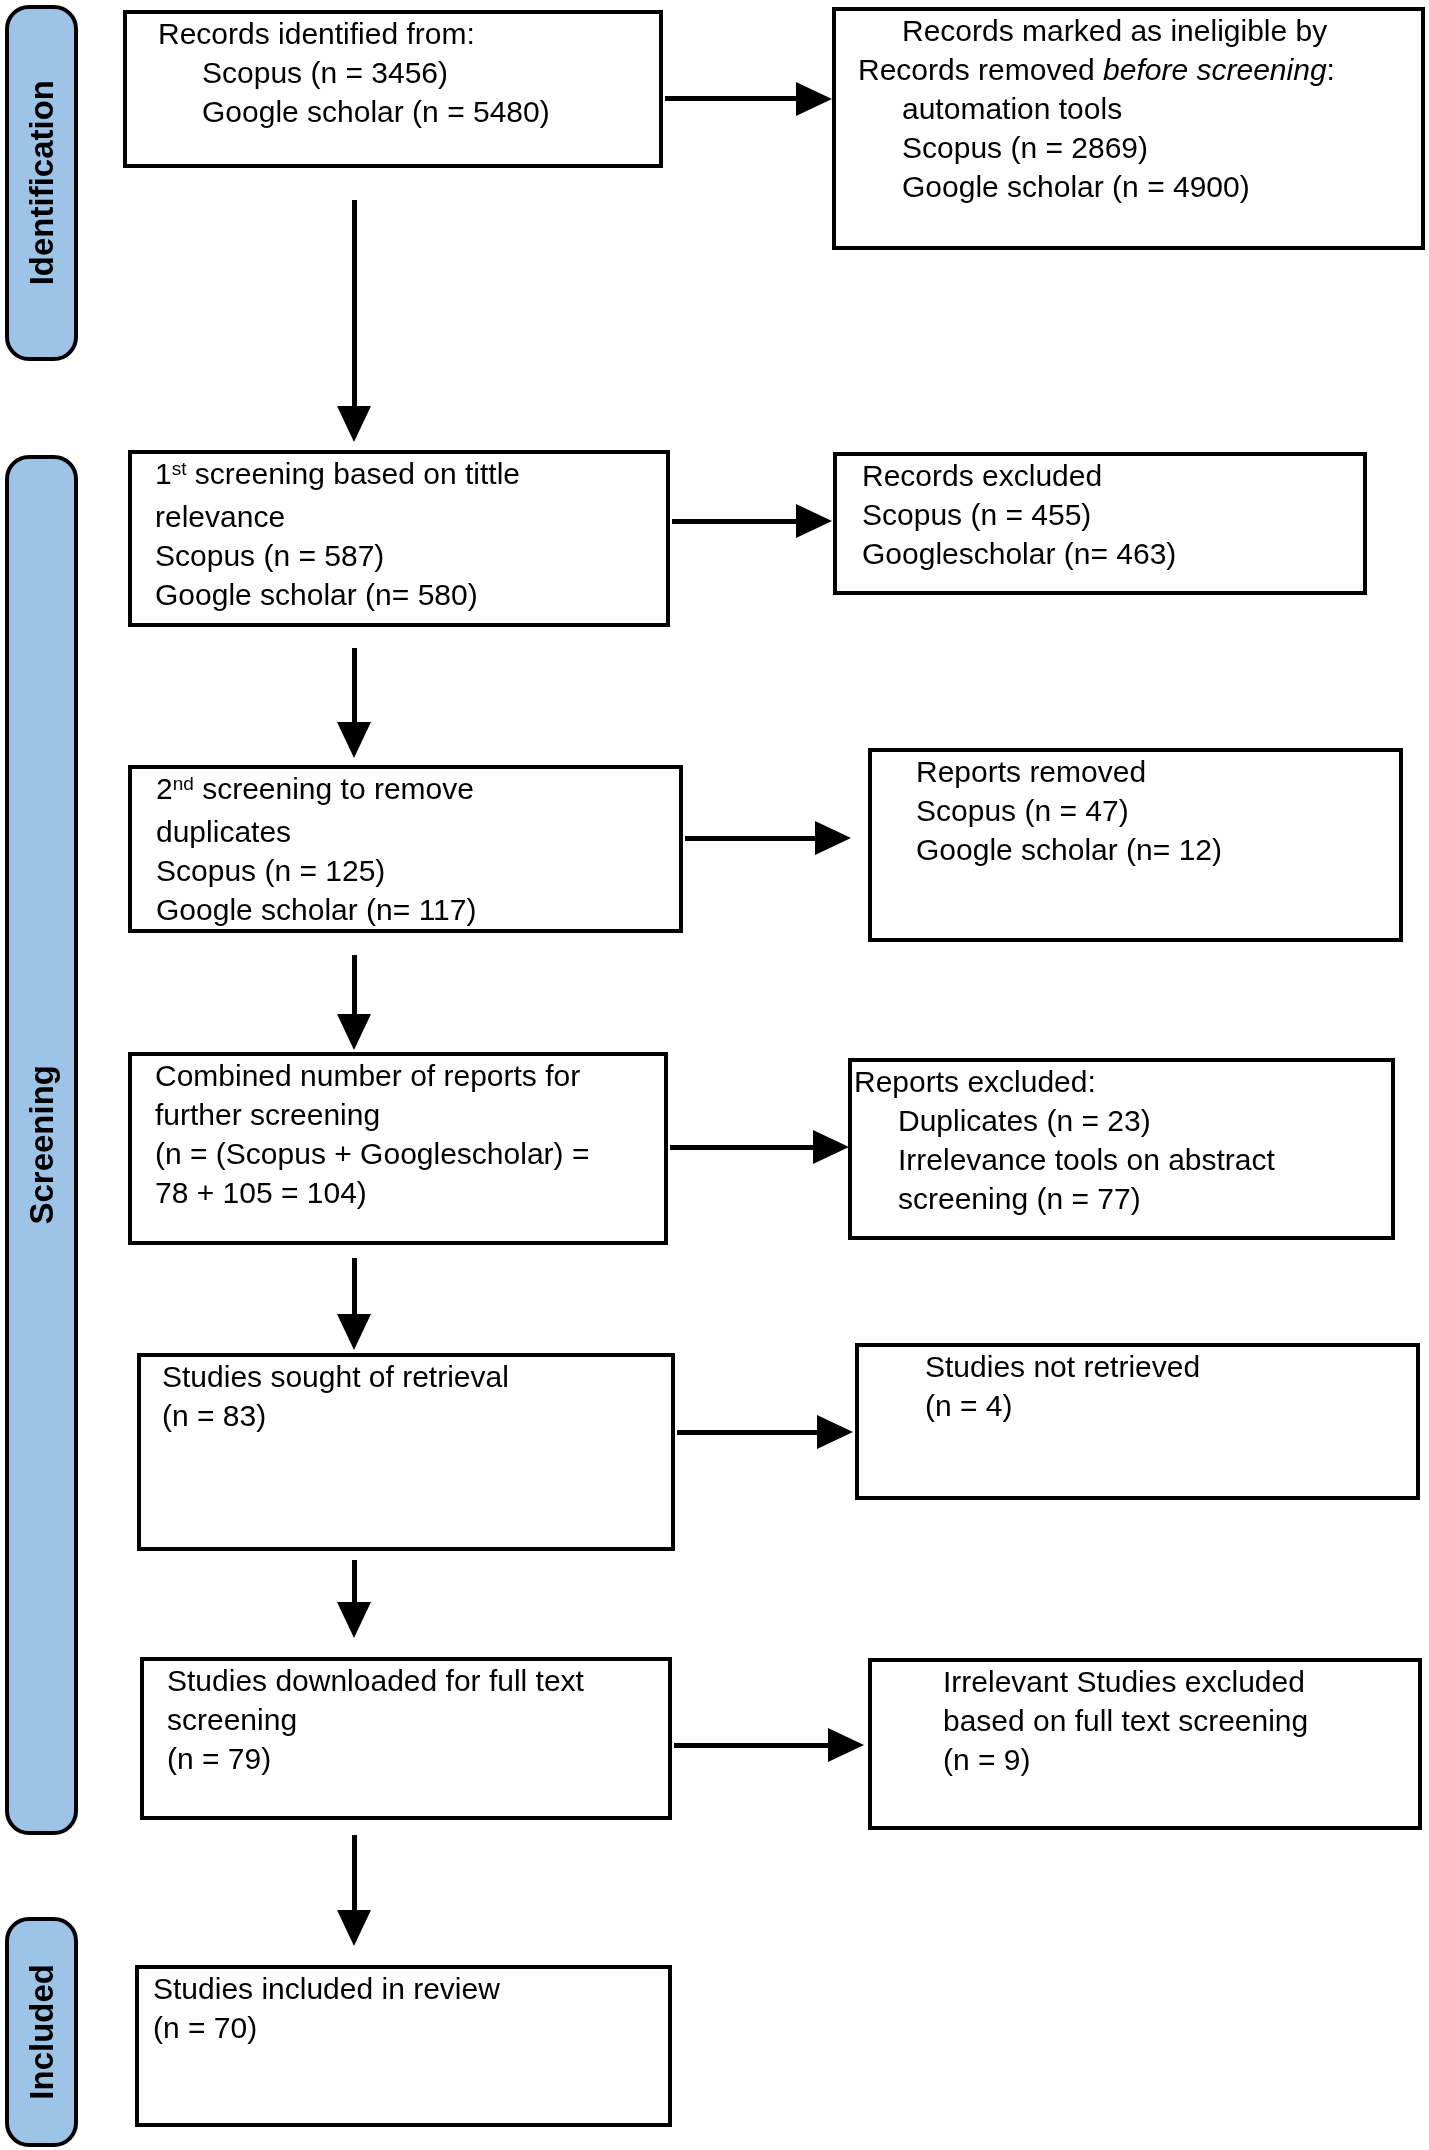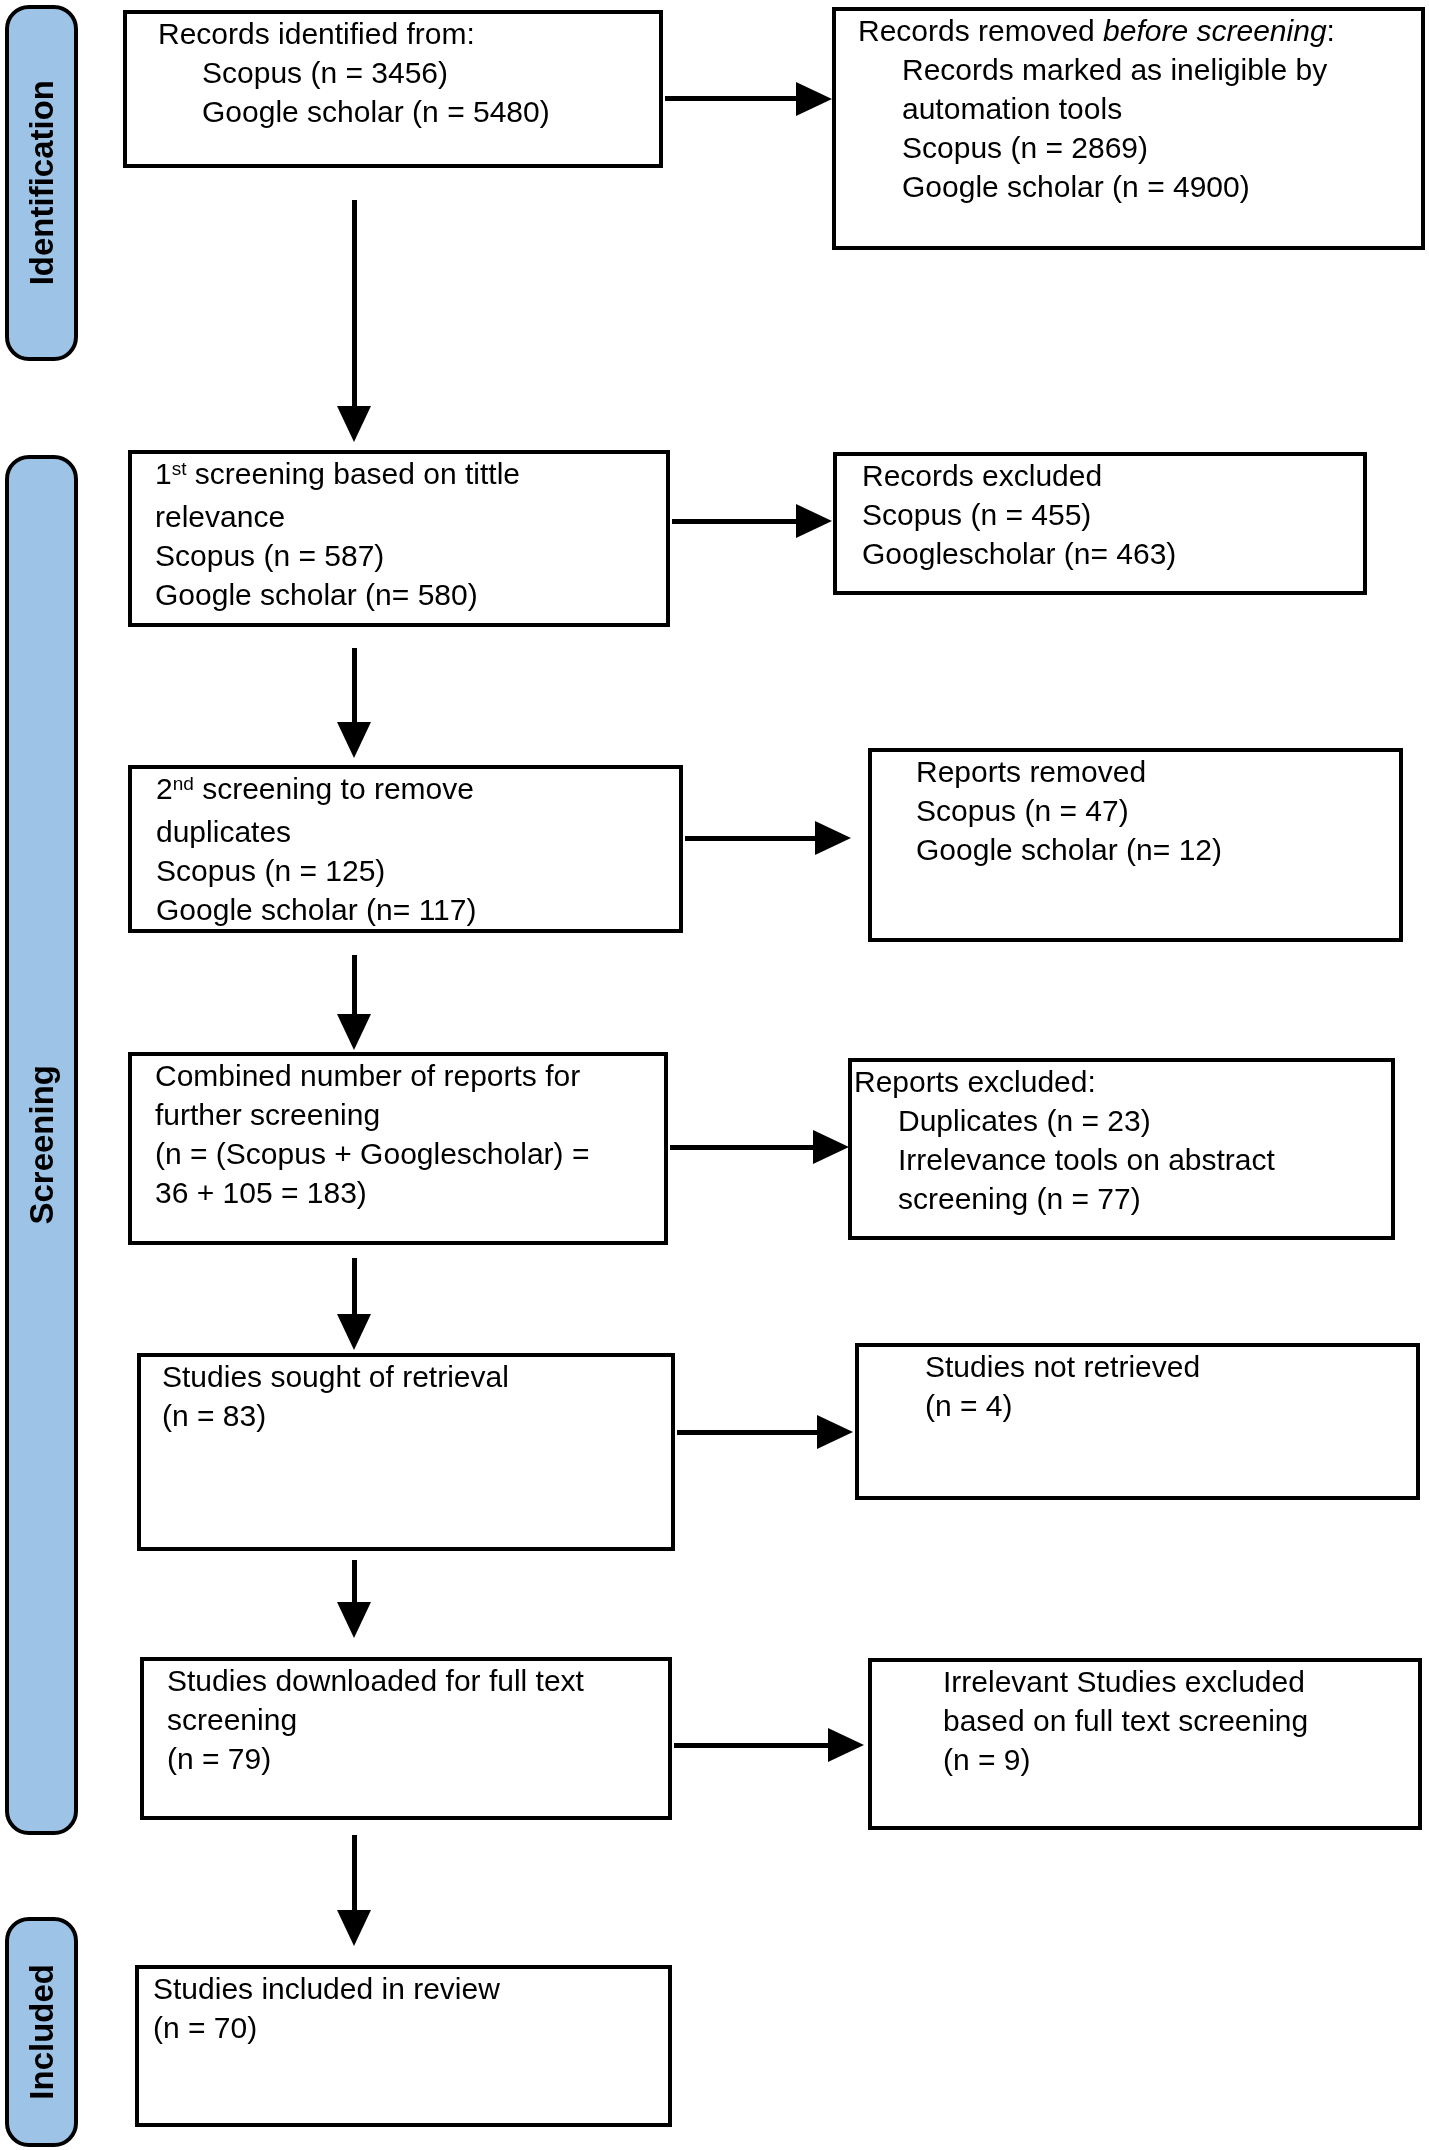--- a/index.html
+++ b/index.html
@@ -69,22 +69,22 @@
   <div class="bar" style="left:5px;top:1917px;width:73px;height:230px">
     <span class="bar-label">Included</span>
   </div>
 
   <div class="box" style="left:123px;top:10px;width:540px;height:158px;padding-left:31px">
       <div class="bline"><span>Records identified from:</span></div>
       <div class="bline indent"><span>Scopus (n = 3456)</span></div>
       <div class="bline indent"><span>Google scholar (n = 5480)</span></div>
     </div>
   <div class="box" style="left:832px;top:7px;width:593px;height:243px;padding-left:22px">
+      <div class="bline indent"><span>Records marked as ineligible by</span></div>
       <div class="bline"><span>Records removed </span><span class="it">before screening</span><span>:</span></div>
-      <div class="bline indent"><span>Records marked as ineligible by</span></div>
       <div class="bline indent"><span>automation tools</span></div>
       <div class="bline indent"><span>Scopus (n = 2869)</span></div>
       <div class="bline indent"><span>Google scholar (n = 4900)</span></div>
     </div>
 
   <div class="box" style="left:128px;top:450px;width:542px;height:177px;padding-left:23px">
       <div class="bline"><span>1</span><span class="sup">st</span><span> screening based on tittle</span></div>
       <div class="bline"><span>relevance</span></div>
       <div class="bline"><span>Scopus (n = 587)</span></div>
       <div class="bline"><span>Google scholar (n= 580)</span></div>
@@ -104,21 +104,21 @@
   <div class="box" style="left:868px;top:748px;width:535px;height:194px;padding-left:44px">
       <div class="bline"><span>Reports removed</span></div>
       <div class="bline"><span>Scopus (n = 47)</span></div>
       <div class="bline"><span>Google scholar (n= 12)</span></div>
     </div>
 
   <div class="box" style="left:128px;top:1052px;width:540px;height:193px;padding-left:23px">
       <div class="bline"><span>Combined number of reports for</span></div>
       <div class="bline"><span>further screening</span></div>
       <div class="bline"><span>(n = (Scopus + Googlescholar) =</span></div>
-      <div class="bline"><span>36 + 105 = 183)</span></div>
+      <div class="bline"><span>78 + 105 = 104)</span></div>
     </div>
   <div class="box" style="left:848px;top:1058px;width:547px;height:182px;padding-left:2px">
       <div class="bline"><span>Reports excluded:</span></div>
       <div class="bline indent"><span>Duplicates (n = 23)</span></div>
       <div class="bline indent"><span>Irrelevance tools on abstract</span></div>
       <div class="bline indent"><span>screening (n = 77)</span></div>
     </div>
 
   <div class="box" style="left:137px;top:1353px;width:538px;height:198px;padding-left:21px">
       <div class="bline"><span>Studies sought of retrieval</span></div>

